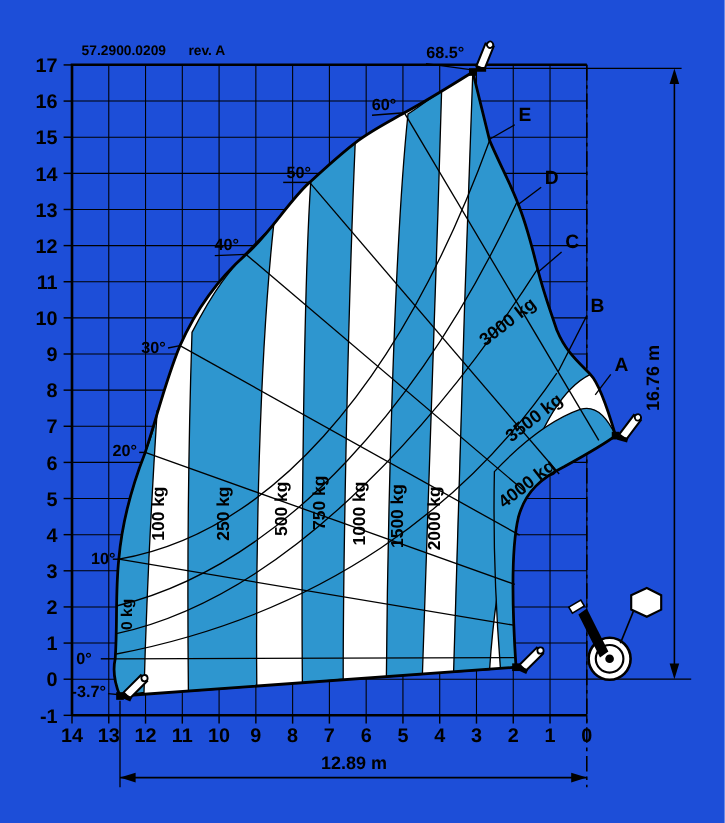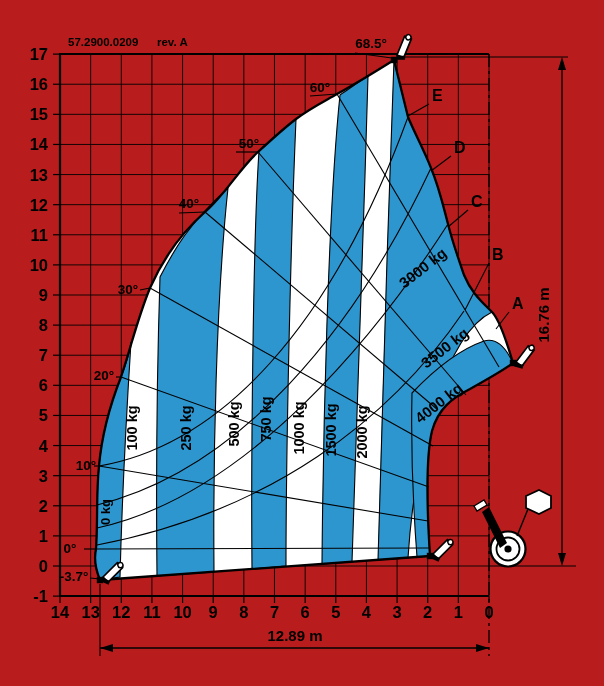--- a/index.html
+++ b/index.html
@@ -1,16 +1,16 @@
 <!DOCTYPE html>
 <html><head>
 <meta charset="utf-8">
 <style>
   html,body{margin:0;padding:0;background:#ffffff;}
-  .page{width:604px;height:686px;position:relative;background:#b91c1c;overflow:hidden;}
+  .page{width:604px;height:686px;position:relative;background:#1d4ed8;overflow:hidden;}
   svg{display:block;}
   text{font-family:"Liberation Sans","DejaVu Sans",sans-serif;font-weight:bold;fill:#000;}
 </style>
 </head>
 <body>
 
 <div class="page">
   <svg id="chart" width="604" height="686" viewBox="0 0 604 686">
     <g id="g-grid">
         <line x1="60" y1="54.113" x2="489" y2="54.113" stroke="#000" stroke-width="0.9"></line>

